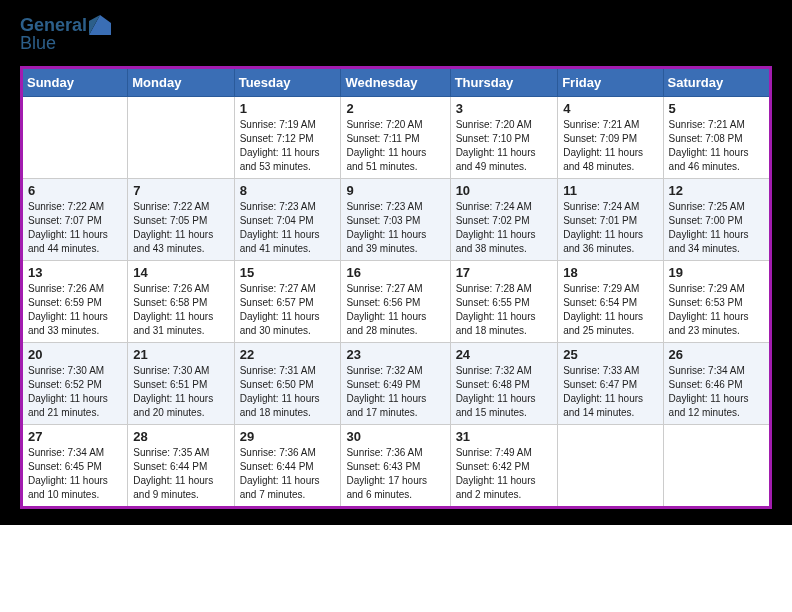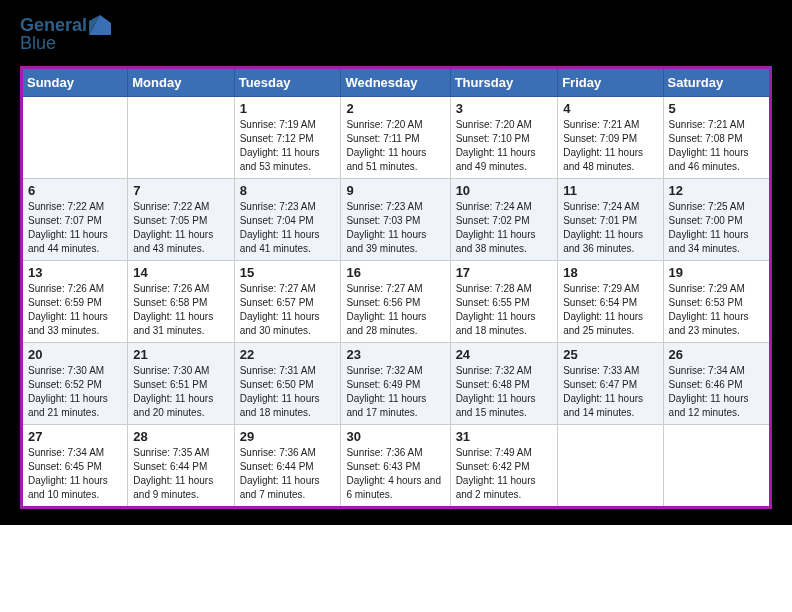--- a/index.html
+++ b/index.html
@@ -351,21 +351,21 @@
               <div>Sunrise: 7:36 AM</div>
               <div>Sunset: 6:44 PM</div>
               <div>Daylight: 11 hours and 7 minutes.</div>
             </div>
           </td>
           <td>
             <span class="day-num">30</span>
             <div class="cell-content">
               <div>Sunrise: 7:36 AM</div>
               <div>Sunset: 6:43 PM</div>
-              <div>Daylight: 4 hours and 6 minutes.</div>
+              <div>Daylight: 17 hours and 6 minutes.</div>
             </div>
           </td>
           <td>
             <span class="day-num">31</span>
             <div class="cell-content">
               <div>Sunrise: 7:49 AM</div>
               <div>Sunset: 6:42 PM</div>
               <div>Daylight: 11 hours and 2 minutes.</div>
             </div>
           </td>

